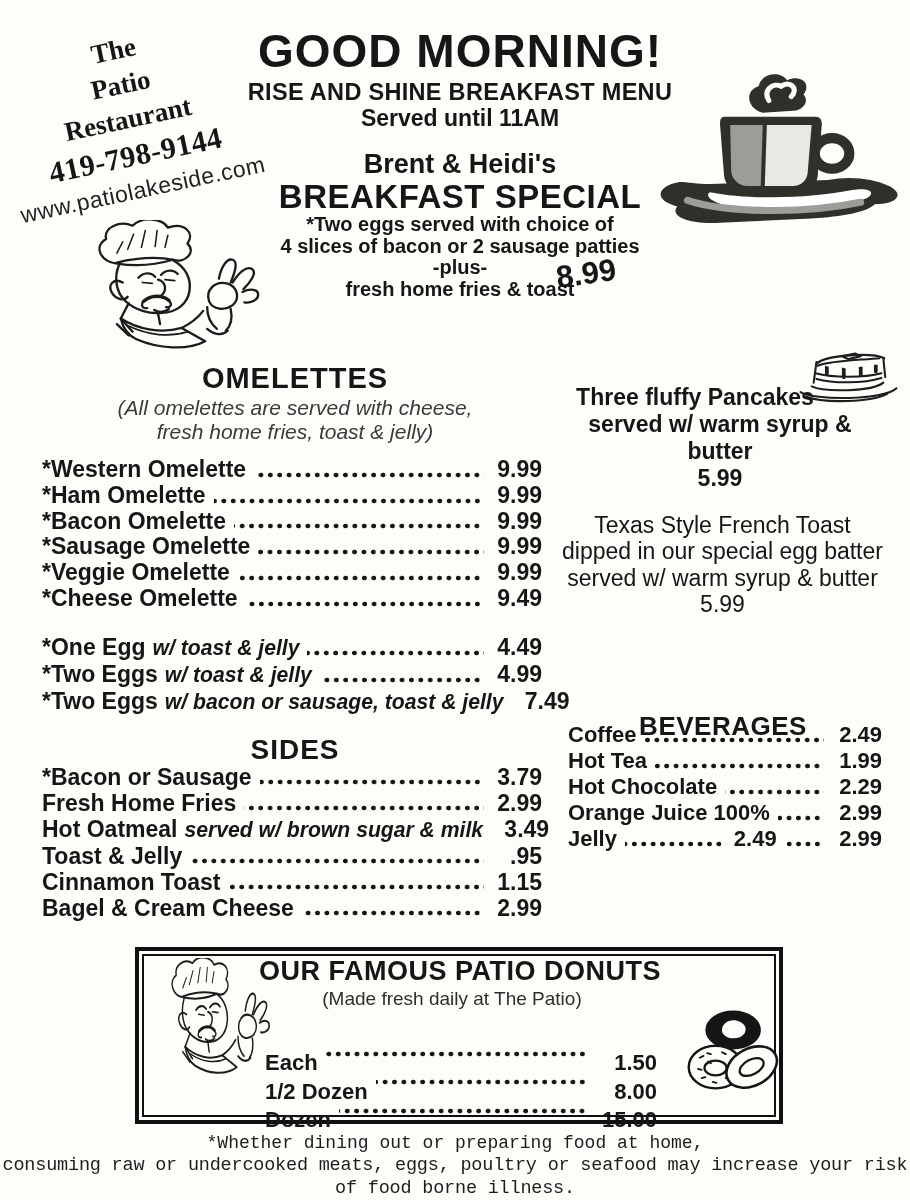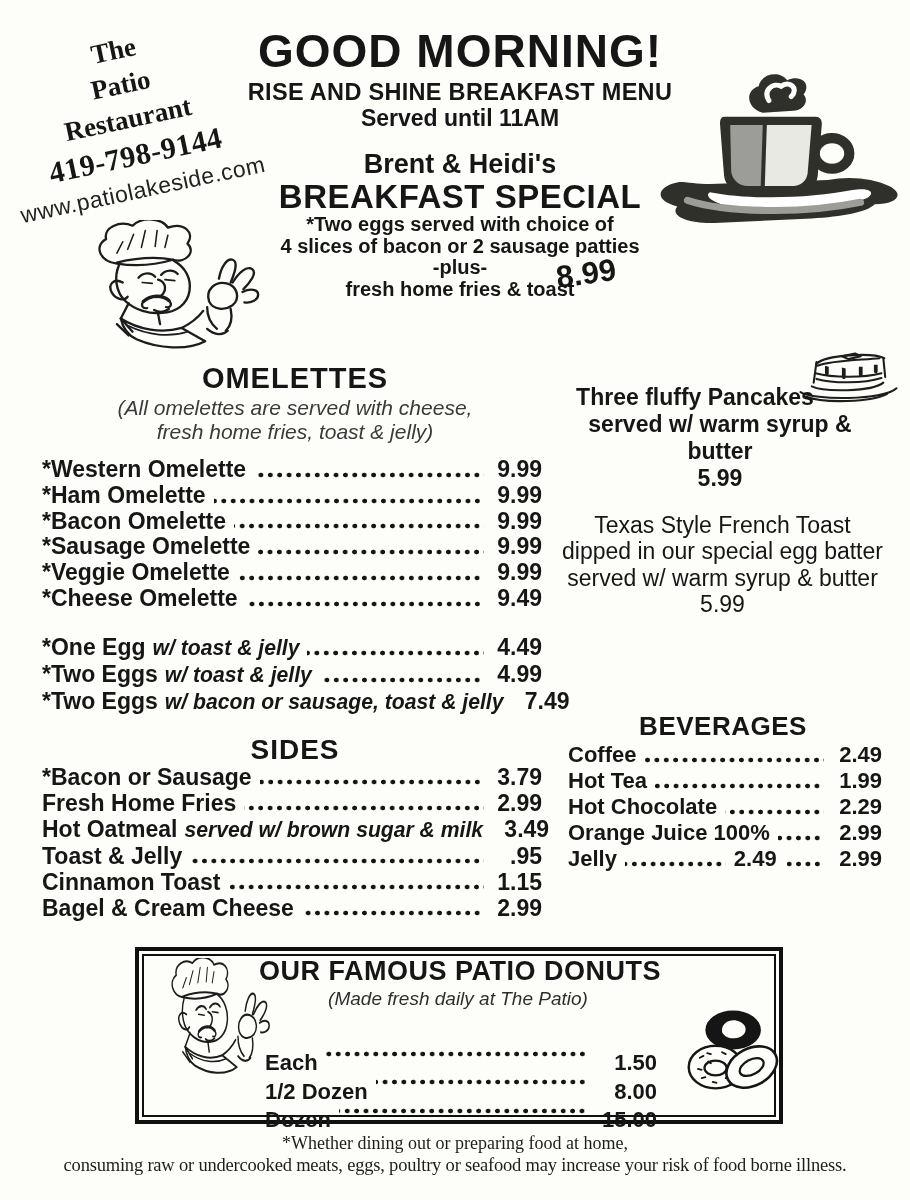--- a/index.html
+++ b/index.html
@@ -41,41 +41,41 @@
     background-size:9.4px 6px;background-repeat:repeat-x;background-position:right bottom;}
   .row .pr{white-space:nowrap;text-align:right;min-width:52px;}
   .row .mid{white-space:nowrap;margin:0 2px;}
 
   .omitems{left:42px;top:457px;width:500px;}
   .omitems .row{height:25.8px;line-height:25.8px;font-size:23px;}
   .eggitems{left:42px;top:634px;width:500px;}
   .eggitems .row{height:27px;line-height:27px;font-size:23px;}
   .sideitems{left:42px;top:764px;width:500px;}
   .sideitems .row{height:26.2px;line-height:26.2px;font-size:23px;}
-  .bevitems{left:568px;top:742px;width:314px;}
+  .bevitems{left:568px;top:722px;width:314px;}
   .bevitems .row{height:26px;line-height:26px;font-size:22px;}
   .bevitems .dots1{flex:1.35;}
   .bevitems .dots2{flex:.5;}
 
   
   .pancakes-txt{left:555px;top:384px;width:330px;font-size:23px;font-weight:bold;line-height:27px;}
   .pancakes-txt .l1{padding-right:50px;}
   .frtoast{left:545px;top:512px;width:355px;font-size:23px;font-weight:normal;line-height:26.3px;}
 
   
   .dbox{left:135px;top:947px;width:648px;height:177px;border:4px solid #101010;box-sizing:border-box;}
   .dbox-inner{position:absolute;inset:3px;border:2px solid #101010;}
   .d-title{left:230px;top:956px;width:460px;font-size:27px;font-weight:bold;letter-spacing:.5px;}
-  .d-sub{left:228px;top:988px;width:460px;font-style:italic;font-size:19px;color:#2e2e2e;}
+  .d-sub{left:222px;top:988px;width:460px;font-size:19px;color:#2e2e2e;}
   .donutitems{left:265px;top:1033px;width:392px;}
   .donutitems .row{height:28.6px;line-height:28.6px;font-size:22px;justify-content:center;}
   .donutitems .pr{min-width:62px;margin-top:16px;}
 
   
-  .foot{left:0;top:1132px;width:910px;font-family:Liberation Serif, serif;color:#1d1d1d;}
+  .foot{left:0;top:1132px;width:910px;font-family:Liberation Mono, monospace;color:#1d1d1d;}
   .foot .f1{font-size:18px;line-height:22px;}
   .foot .f2{font-size:18.5px;line-height:23px;letter-spacing:-.2px;}
 
   
   .defs{position:absolute;width:0;height:0;overflow:hidden;}
   .chef-big{left:60px;top:220px;width:206px;height:142px;}
   .chef-small{left:148px;top:958px;width:126px;height:128px;}
   .coffee{left:648px;top:72px;width:256px;height:168px;}
   .pancakes-ic{left:795px;top:345px;width:107px;height:64px;}
   .donuts-ic{left:685px;top:1000px;width:100px;height:110px;}

